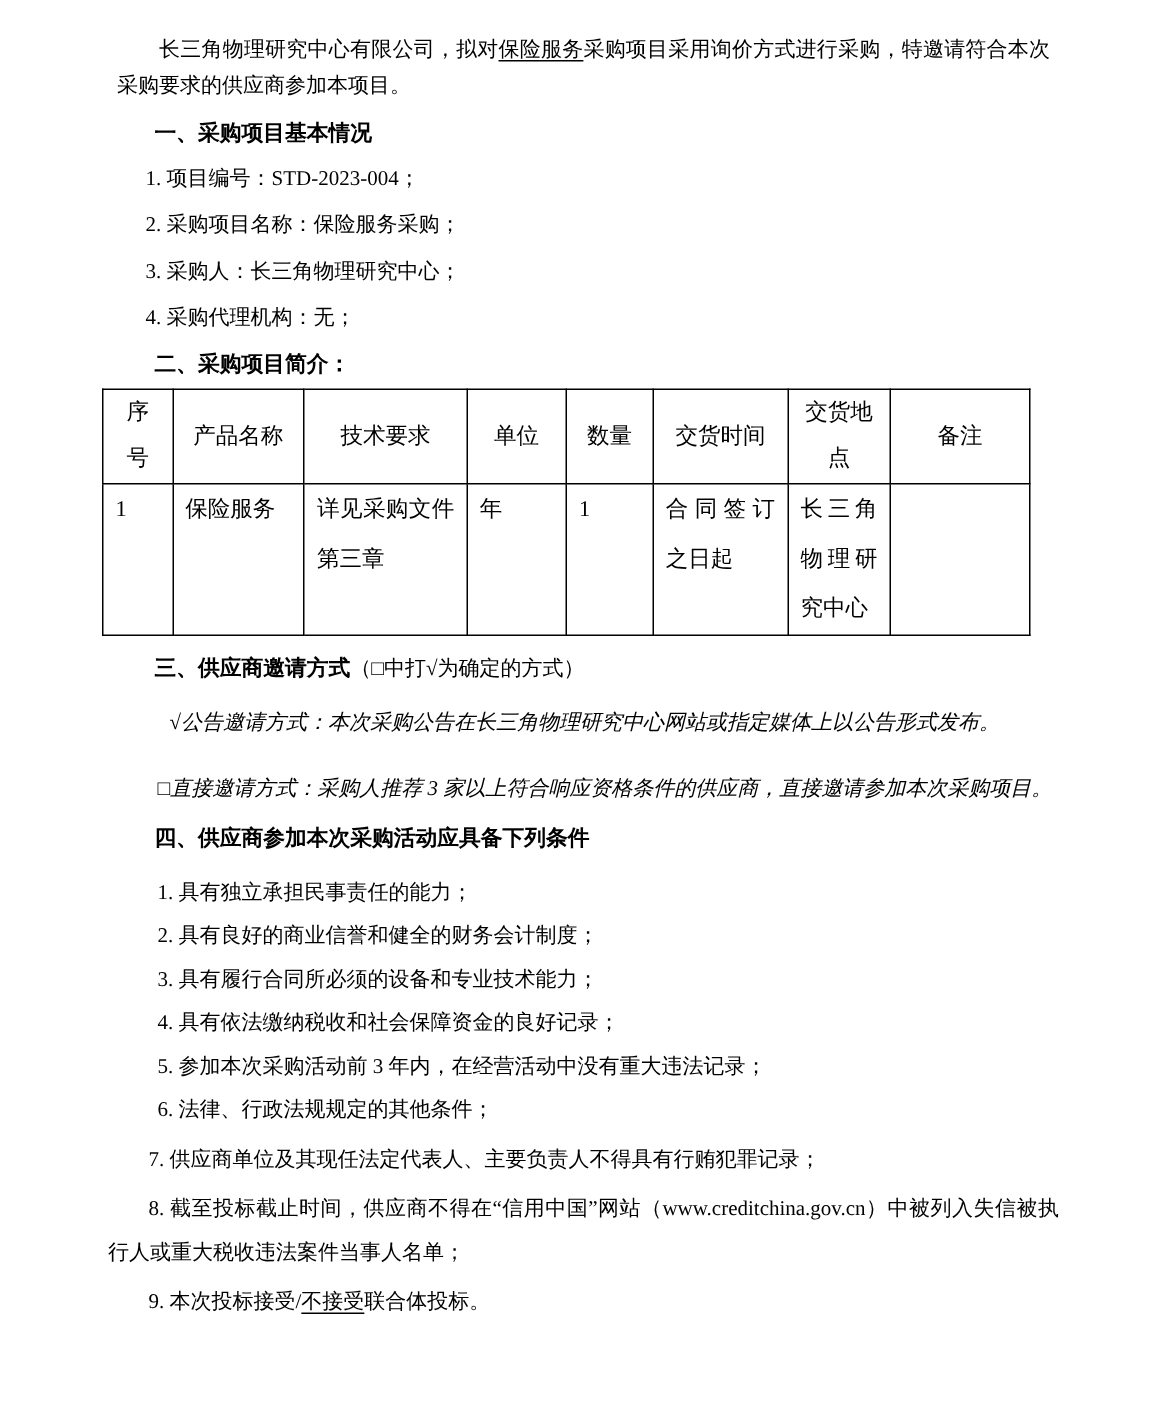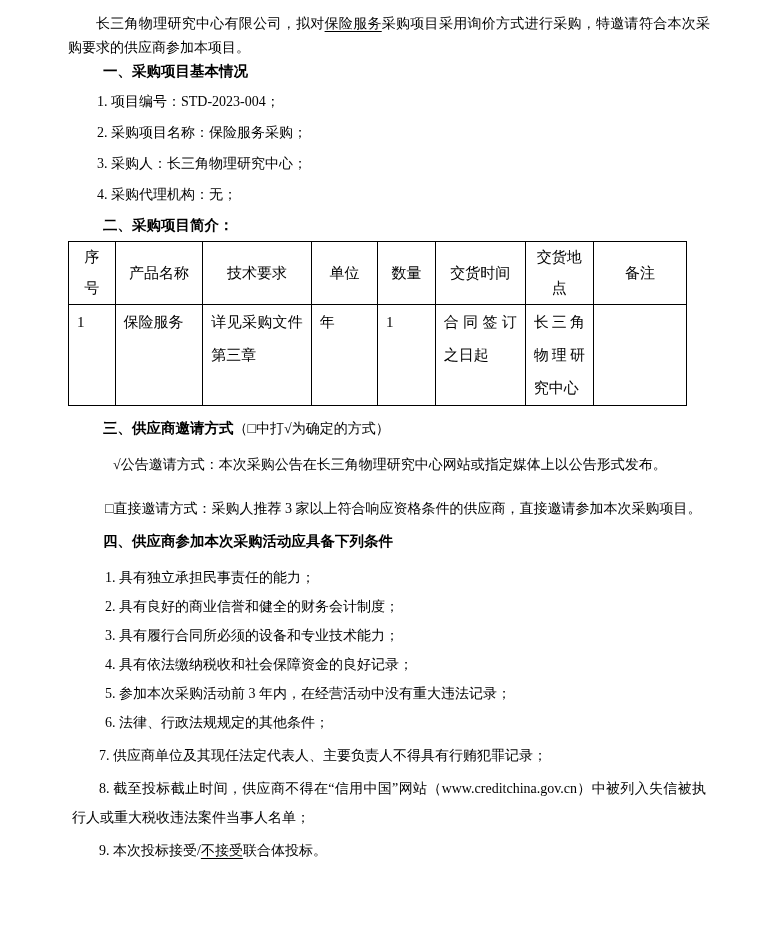--- a/index.html
+++ b/index.html
@@ -10,21 +10,21 @@
     color: #000000;
     font-family: "Liberation Serif", "DejaVu Serif", serif;
     font-size: 14px;
   }
   .page {
     width: 778px;
     min-height: 940px;
     padding: 12px 68px 6px 68px;
     background: #ffffff;
   }
-  p { margin: 0; }
+  p { margin: 10px; }
   .u { text-decoration: underline; text-underline-offset: 3px; }
 
   h1.doc-title {
     margin: 0 0 10px 0;
     font-family: "Liberation Sans", "DejaVu Sans", sans-serif;
     font-weight: bold;
     font-size: 23px;
     line-height: 27px;
     text-align: center;
   }
@@ -87,20 +87,21 @@
   .col-tech { width: 105px; }
   .col-unit { width: 64px; }
   .col-qty { width: 56px; }
   .col-time { width: 87px; }
   .col-place { width: 66px; }
   .col-note { width: 90px; }
 
   .opt {
     line-height: 30px;
     text-align: justify;
+    font-style: italic;
   }
   .opt-announce { text-indent: 45px; margin: 12px 0 0 0; }
   .opt-direct { text-indent: 37px; margin: 14px 0 0 0; }
 
   .s4-item {
     padding-left: 37px;
     line-height: 29px;
     margin: 0;
   }
   .s4-item-first { margin-top: 12px; }

